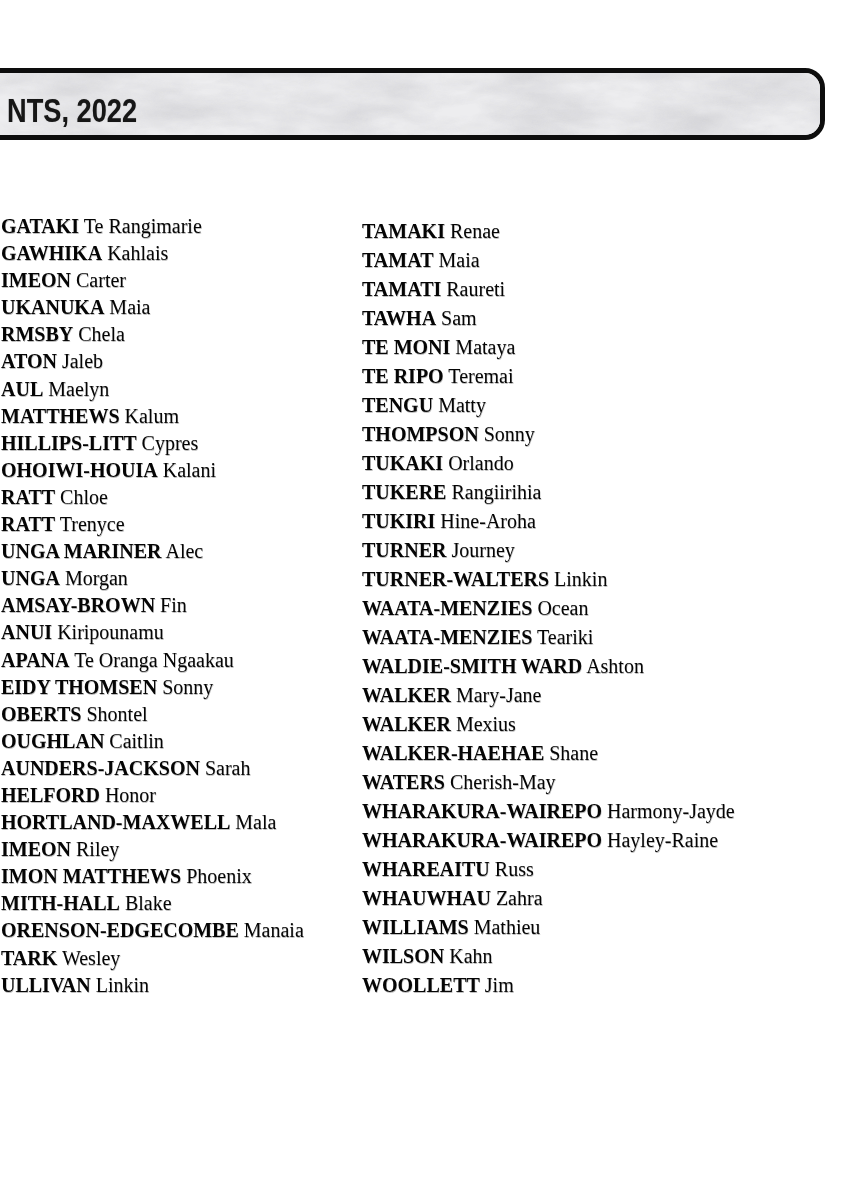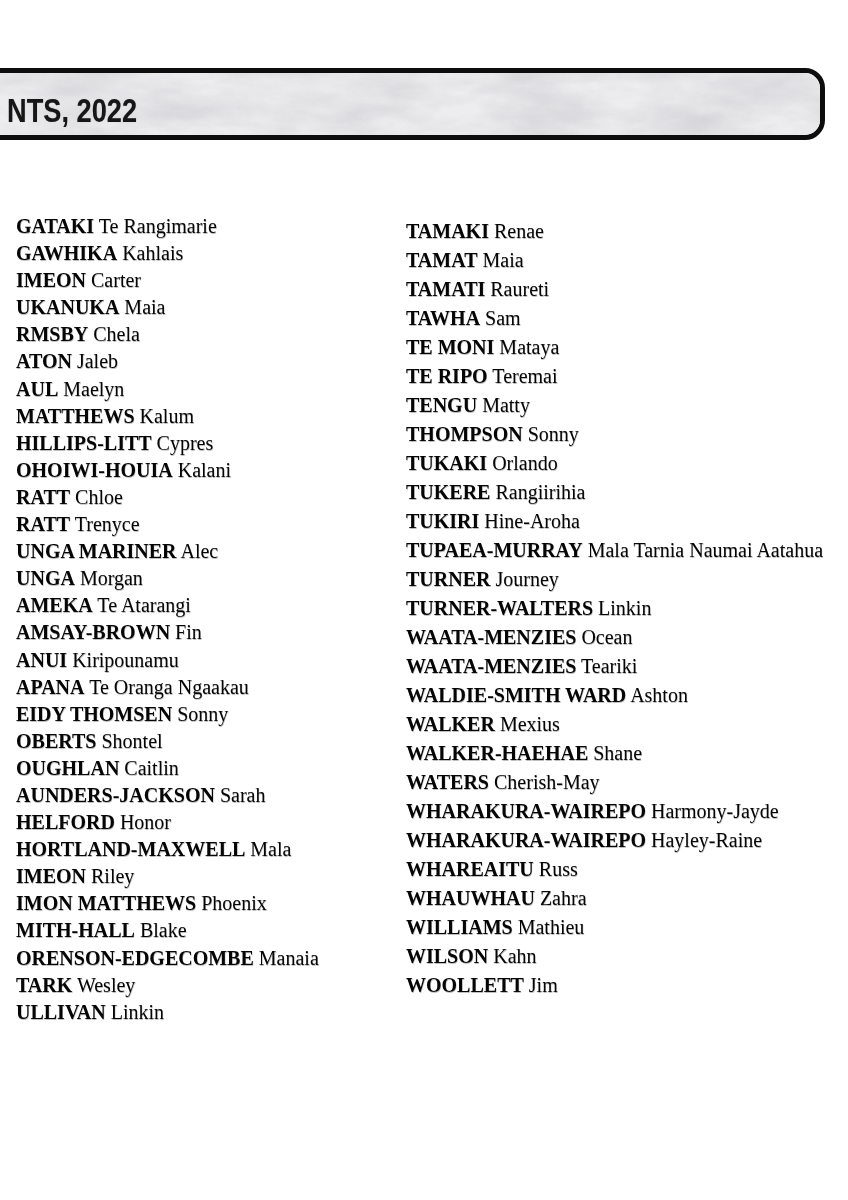--- a/index.html
+++ b/index.html
@@ -42,24 +42,23 @@
     white-space: nowrap;
     text-shadow: 0 0 1px rgba(40,40,40,0.35);
   }
 
   
   .col {
     position: absolute;
     font-size: 20px;
     white-space: nowrap;
     text-shadow: 0.5px 0.5px 0.5px rgba(70,70,70,0.35);
-    padding-left: 15px;
   }
   .col-left  { left: 1px;   top: 213px; line-height: 27.1px; }
-  .col-right { left: 391px; top: 217px; line-height: 29px; }
+  .col-right { left: 362px; top: 217px; line-height: 29px; }
   .surname { font-weight: 700; }
   .given   { font-weight: 400; }
 
   
   .footer-heading {
     position: absolute;
     top: 1118px;
     font-family: "Liberation Sans", "DejaVu Sans", sans-serif;
     font-weight: 700;
     font-size: 27px;
@@ -122,21 +121,20 @@
       <div class="name-line"><span class="surname">OHOIWI-HOUIA</span> <span class="given">Kalani</span></div>
 
       <div class="name-line"><span class="surname">RATT</span> <span class="given">Chloe</span></div>
 
       <div class="name-line"><span class="surname">RATT</span> <span class="given">Trenyce</span></div>
 
       <div class="name-line"><span class="surname">UNGA MARINER</span> <span class="given">Alec</span></div>
 
       <div class="name-line"><span class="surname">UNGA</span> <span class="given">Morgan</span></div>
 
-      <div class="name-line"><span class="surname">AMEKA</span> <span class="given">Te Atarangi</span></div>
 
       <div class="name-line"><span class="surname">AMSAY-BROWN</span> <span class="given">Fin</span></div>
 
       <div class="name-line"><span class="surname">ANUI</span> <span class="given">Kiripounamu</span></div>
 
       <div class="name-line"><span class="surname">APANA</span> <span class="given">Te Oranga Ngaakau</span></div>
 
       <div class="name-line"><span class="surname">EIDY THOMSEN</span> <span class="given">Sonny</span></div>
 
       <div class="name-line"><span class="surname">OBERTS</span> <span class="given">Shontel</span></div>
@@ -179,32 +177,32 @@
       <div class="name-line"><span class="surname">TENGU</span> <span class="given">Matty</span></div>
 
       <div class="name-line"><span class="surname">THOMPSON</span> <span class="given">Sonny</span></div>
 
       <div class="name-line"><span class="surname">TUKAKI</span> <span class="given">Orlando</span></div>
 
       <div class="name-line"><span class="surname">TUKERE</span> <span class="given">Rangiirihia</span></div>
 
       <div class="name-line"><span class="surname">TUKIRI</span> <span class="given">Hine-Aroha</span></div>
 
-      <div class="name-line"><span class="surname">TUPAEA-MURRAY</span> <span class="given">Mala Tarnia Naumai Aatahua</span></div>
 
       <div class="name-line"><span class="surname">TURNER</span> <span class="given">Journey</span></div>
 
       <div class="name-line"><span class="surname">TURNER-WALTERS</span> <span class="given">Linkin</span></div>
 
       <div class="name-line"><span class="surname">WAATA-MENZIES</span> <span class="given">Ocean</span></div>
 
       <div class="name-line"><span class="surname">WAATA-MENZIES</span> <span class="given">Teariki</span></div>
 
       <div class="name-line"><span class="surname">WALDIE-SMITH WARD</span> <span class="given">Ashton</span></div>
 
+      <div class="name-line"><span class="surname">WALKER</span> <span class="given">Mary-Jane</span></div>
 
       <div class="name-line"><span class="surname">WALKER</span> <span class="given">Mexius</span></div>
 
       <div class="name-line"><span class="surname">WALKER-HAEHAE</span> <span class="given">Shane</span></div>
 
       <div class="name-line"><span class="surname">WATERS</span> <span class="given">Cherish-May</span></div>
 
       <div class="name-line"><span class="surname">WHARAKURA-WAIREPO</span> <span class="given">Harmony-Jayde</span></div>
 
       <div class="name-line"><span class="surname">WHARAKURA-WAIREPO</span> <span class="given">Hayley-Raine</span></div>

